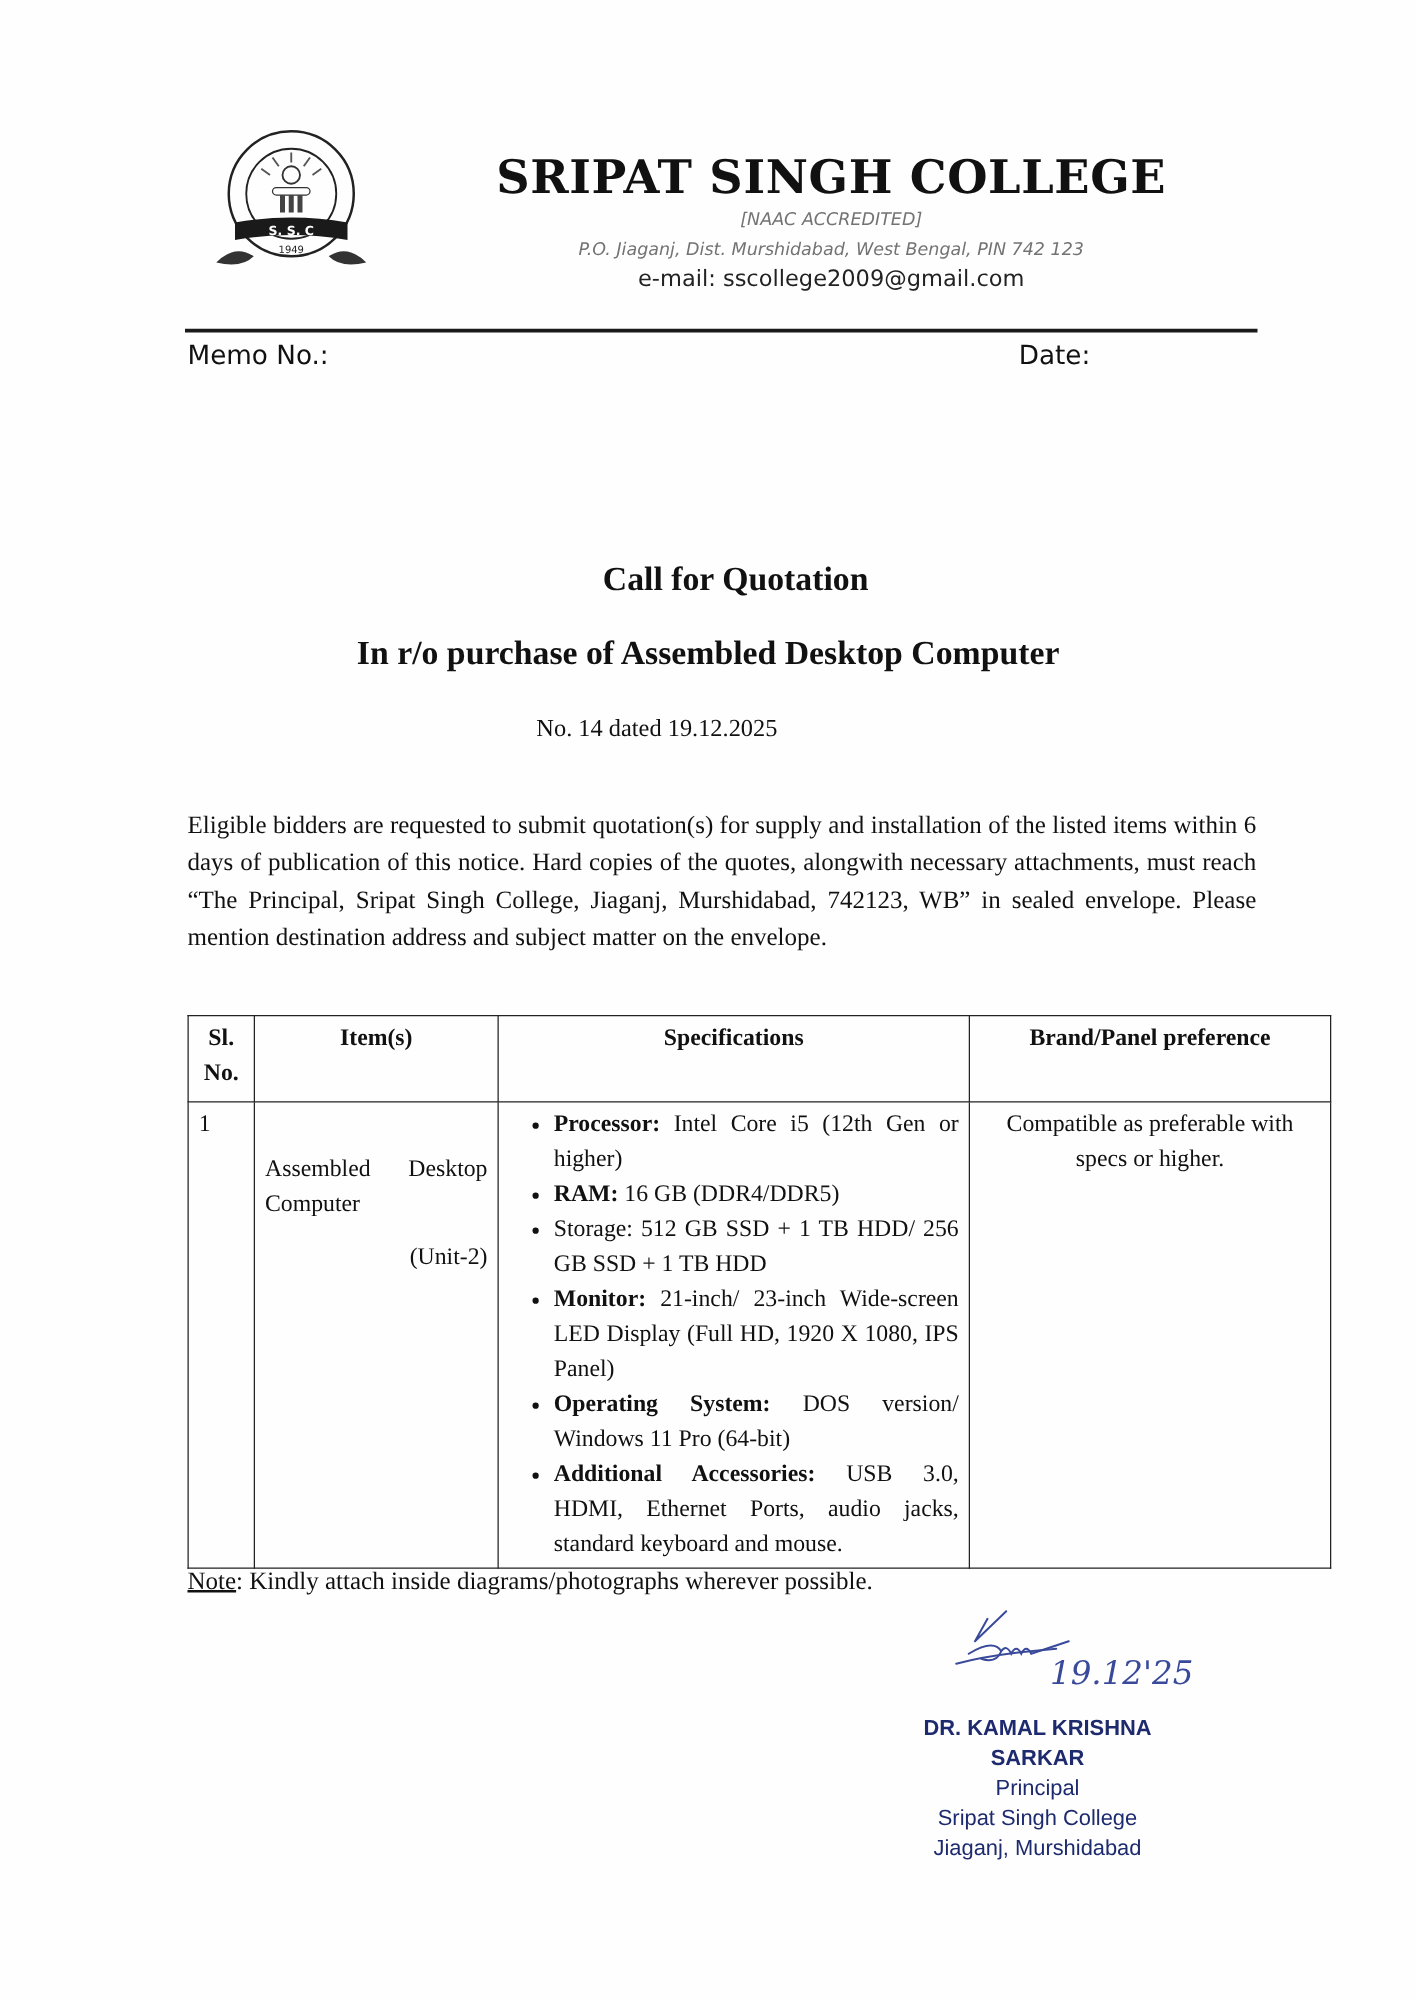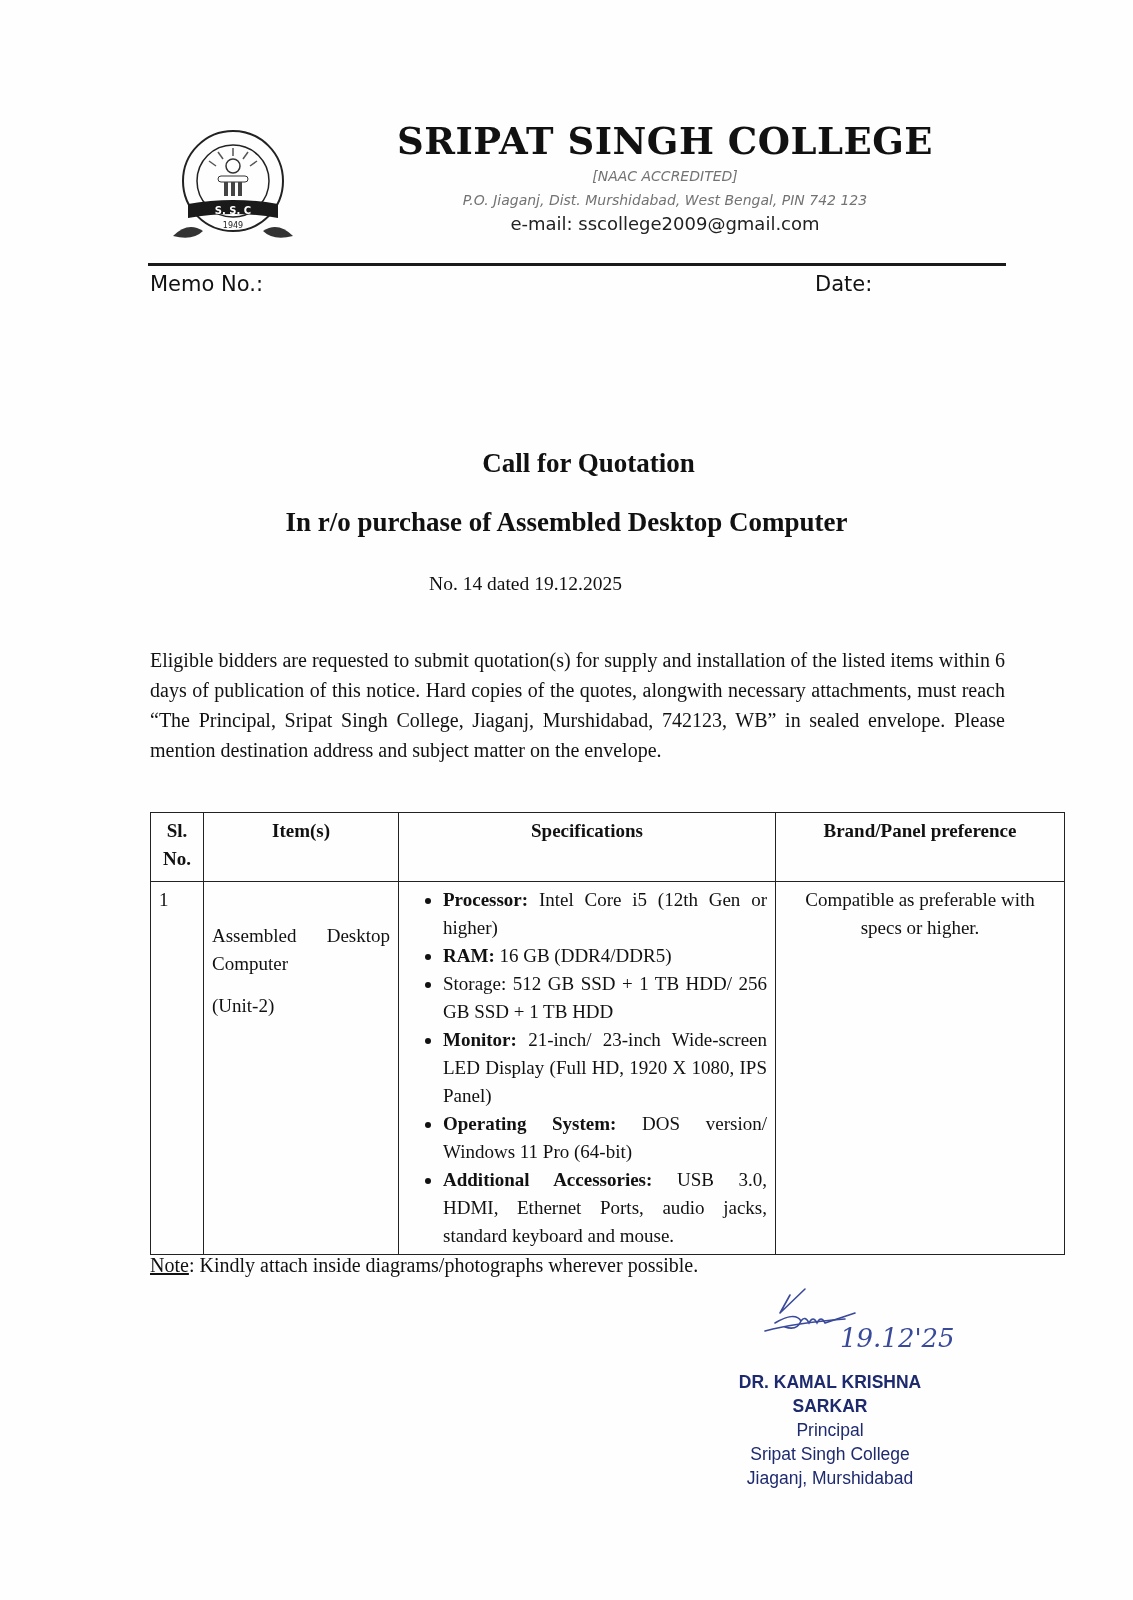--- a/index.html
+++ b/index.html
@@ -1,18 +1,18 @@
 <!DOCTYPE html>
 <html><head>
 <meta charset="utf-8">
 <style>
   html, body { margin:0; padding:0; }
   body { width:1133px; height:1600px; background:#fdfdfd; position:relative; overflow:hidden; color:#111; }
   .page { position:absolute; left:0; top:0; width:1133px; height:1600px; background:#fefefe; }
-  .logo { position:absolute; left:168px; top:126px; width:130px; height:120px; }
+  .logo { position:absolute; left:168px; top:100px; width:130px; height:120px; }
   .head { position:absolute; left:365px; top:118px; width:600px; text-align:center; }
   .college { font-family:"DejaVu Serif", serif; font-weight:bold; font-size:37px; letter-spacing:0.5px; margin:0; line-height:46px; }
   .sub { font-family:"DejaVu Sans", sans-serif; font-size:14px; line-height:24px; color:#737373;font-style:italic; }
   .mail { font-family:"DejaVu Sans", sans-serif; font-size:18px; line-height:24px; color:#222; }
   .rule { position:absolute; left:148px; top:263px; width:858px; height:3px; background:#1a1a1a; }
   .memo { position:absolute; left:150px; top:272px; font-family:"DejaVu Sans", sans-serif; font-size:21px; }
   .date { position:absolute; left:815px; top:272px; font-family:"DejaVu Sans", sans-serif; font-size:21px; }
   .serif { font-family:"Liberation Serif", serif; }
   .t1 { position:absolute; left:0; width:1133px; top:448px; text-align:center; font-weight:bold; font-size:27px;padding-left:22px; }
   .t2 { position:absolute; left:0; width:1133px; top:507px; text-align:center; font-weight:bold; font-size:27px; }
@@ -81,21 +81,21 @@
         <tr>
       <th class="c1">Sl. No.</th>
       <th class="c2">Item(s)</th>
       <th class="c3">Specifications</th>
       <th class="c4">Brand/Panel preference</th>
     </tr>
     <tr>
       <td>1</td>
       <td>
         <div style="text-align:justify;margin-top:36px;">Assembled Desktop Computer</div>
-        <div style="margin-top:14px;">(Unit-2)</div>
+        <div style="margin-top:14px;text-align:right;">(Unit-2)</div>
       </td>
       <td>
         <ul class="specs" id="spec-list">
               <li><b>Processor:</b><span> Intel Core i5 (12th Gen or higher)</span></li>
               <li><b>RAM:</b><span> 16 GB (DDR4/DDR5)</span></li>
               <li><span>Storage: 512 GB SSD + 1 TB HDD/ 256 GB SSD + 1 TB HDD</span></li>
               <li><b>Monitor:</b><span> 21-inch/ 23-inch Wide-screen LED Display (Full HD, 1920 X 1080, IPS Panel)</span></li>
               <li><b>Operating System:</b><span> DOS version/ Windows 11 Pro (64-bit)</span></li>
               <li><b>Additional Accessories:</b><span> USB 3.0, HDMI, Ethernet Ports, audio jacks, standard keyboard and mouse.</span></li>
             </ul>

